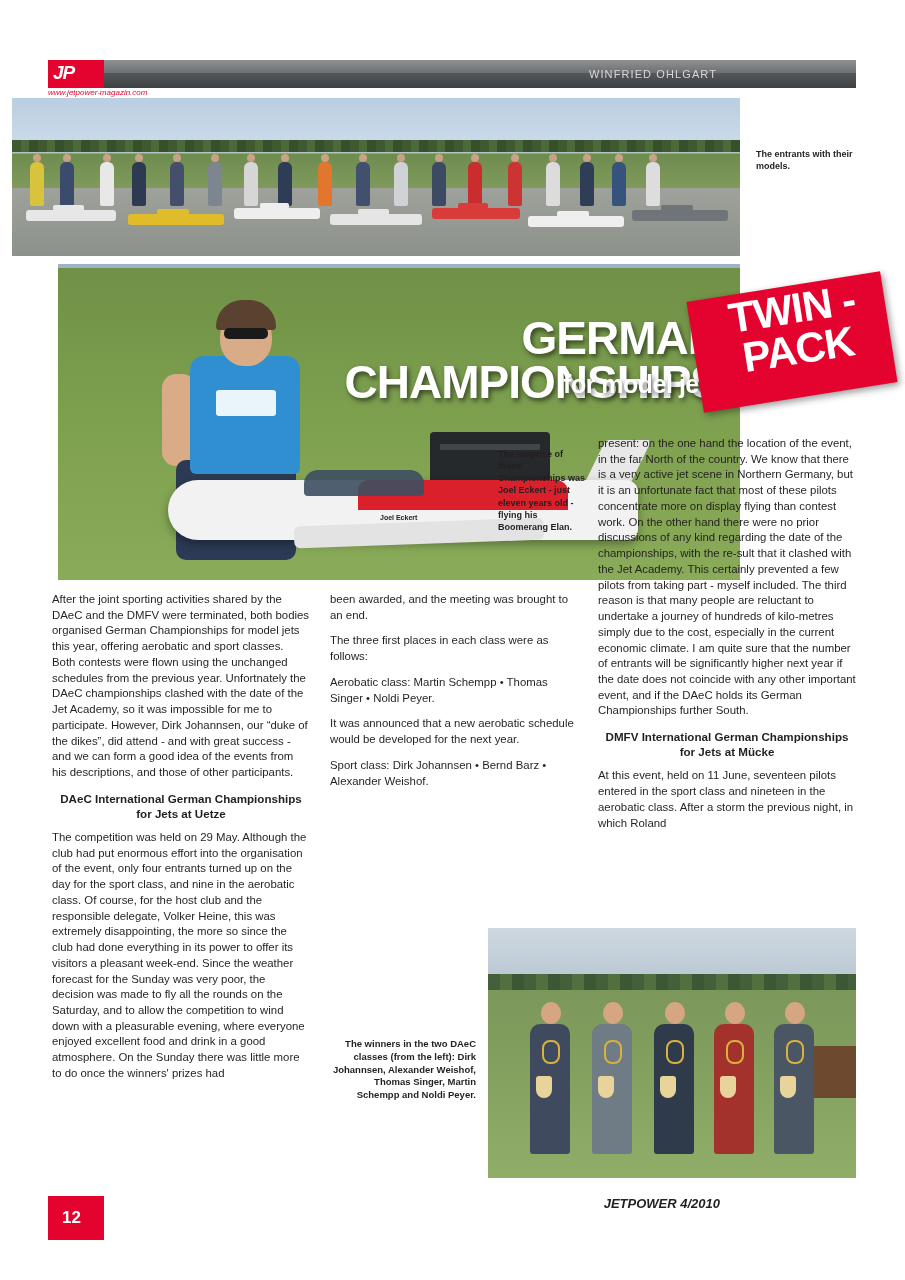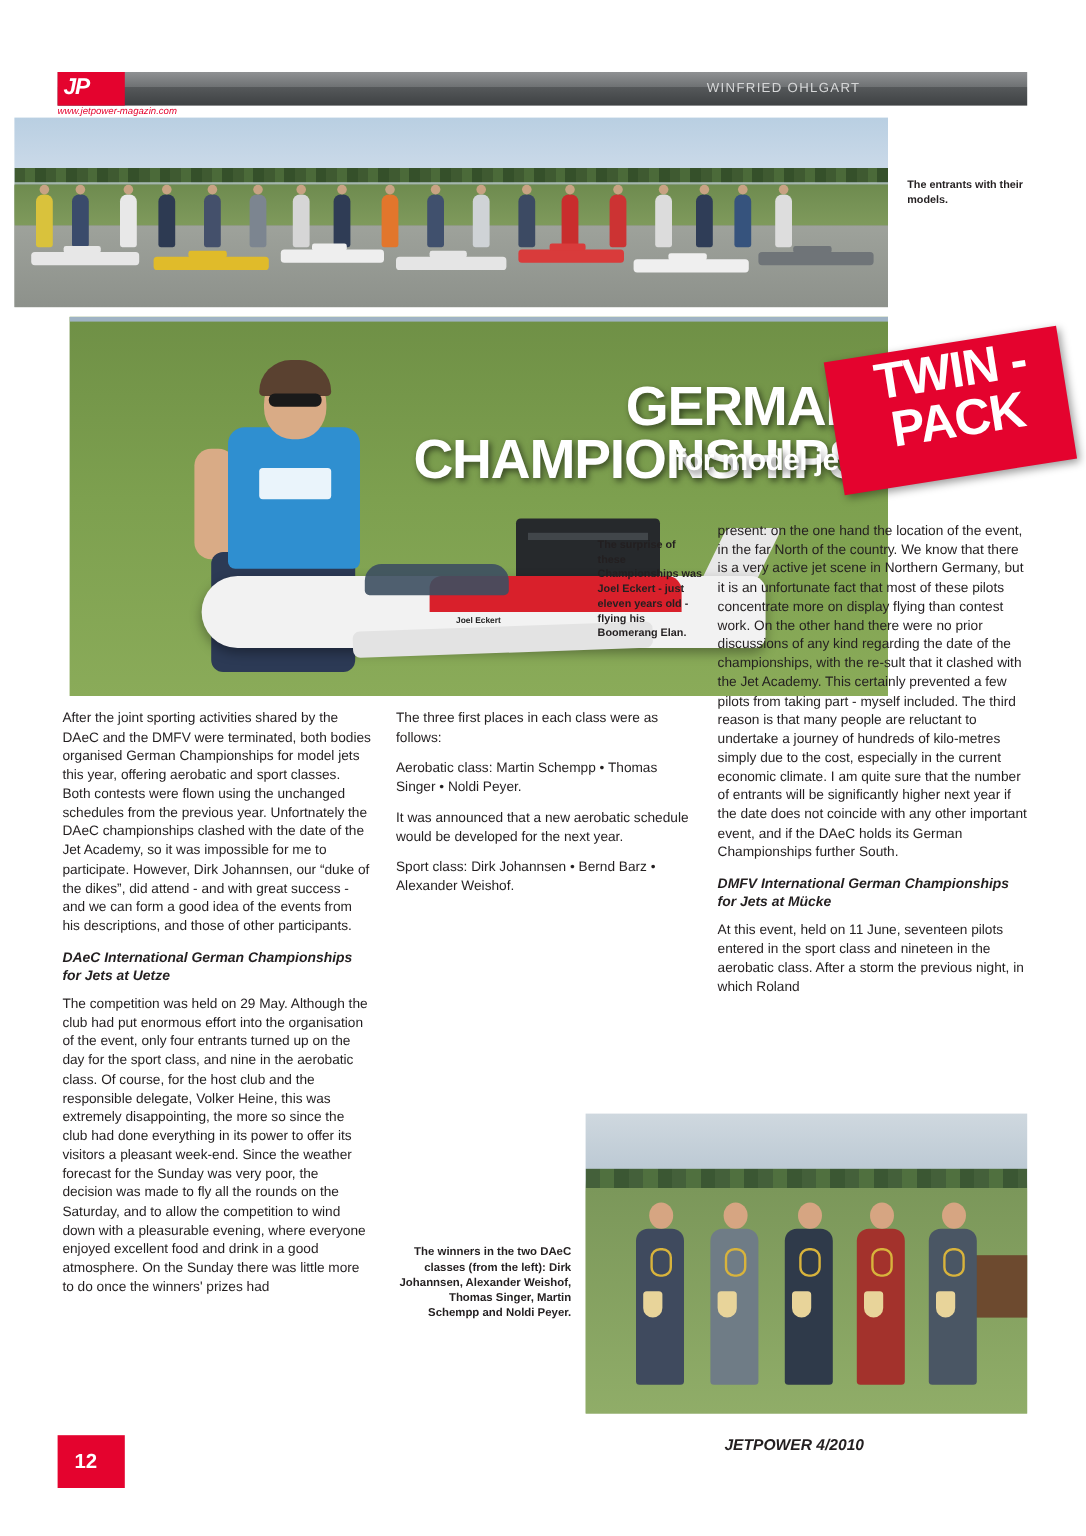--- a/index.html
+++ b/index.html
@@ -104,21 +104,21 @@
 
   
   .hero-caption{
     position:absolute;left:498px;top:448px;width:90px;
     font-size:9px;line-height:1.35;font-weight:bold;color:#231f20;
   }
 
   
   .col{position:absolute;font-size:11.4px;line-height:1.38;color:#231f20;text-align:left;}
   .col p{margin:0 0 10px 0;}
-  .col h3{margin:4px 0 9px 0;font-size:11.6px;font-style:italic;font-weight:bold;line-height:1.3;}
+  .col h3{margin:4px 0 9px 0;font-size:11.6px;font-weight:bold;line-height:1.3;text-align:center;}
   .col1{left:52px;top:592px;width:258px;}
   .col2{left:330px;top:592px;width:248px;}
   .col3{left:598px;top:436px;width:258px;}
 
   
   .winners{
     position:absolute;left:488px;top:928px;width:368px;height:250px;
     background:linear-gradient(to bottom,#cfd8df 0%,#b9c7d2 22%,#6d8a4c 26%,#7d9a57 62%,#8ca863 100%);
     overflow:hidden;border:0;
   }
@@ -224,20 +224,21 @@
 
   <div class="hero-caption">The surprise of these Championships was Joel Eckert - just eleven years old - flying his Boomerang Elan.</div>
 
   <div class="col col1">
     <p>After the joint sporting activities shared by the DAeC and the DMFV were terminated, both bodies organised German Championships for model jets this year, offering aerobatic and sport classes. Both contests were flown using the unchanged schedules from the previous year. Unfortnately the DAeC championships clashed with the date of the Jet Academy, so it was impossible for me to participate. However, Dirk Johannsen, our “duke of the dikes”, did attend - and with great success - and we can form a good idea of the events from his descriptions, and those of other participants.</p>
     <h3>DAeC International German Championships for Jets at Uetze</h3>
     <p>The competition was held on 29 May. Although the club had put enormous effort into the organisation of the event, only four entrants turned up on the day for the sport class, and nine in the aerobatic class. Of course, for the host club and the responsible delegate, Volker Heine, this was extremely disappointing, the more so since the club had done everything in its power to offer its visitors a pleasant week-end. Since the weather forecast for the Sunday was very poor, the decision was made to fly all the rounds on the Saturday, and to allow the competition to wind down with a pleasurable evening, where everyone enjoyed excellent food and drink in a good atmosphere. On the Sunday there was little more to do once the winners' prizes had</p>
   </div>
 
   <div class="col col2">
+    <p>been awarded, and the meeting was brought to an end.</p>
     <p>The three first places in each class were as follows:</p>
     <p>Aerobatic class: Martin Schempp • Thomas Singer • Noldi Peyer.</p>
     <p>It was announced that a new aerobatic schedule would be developed for the next year.</p>
     <p>Sport class: Dirk Johannsen • Bernd Barz • Alexander Weishof.</p>
   </div>
 
   <div class="col col3">
     <p>present: on the one hand the location of the event, in the far North of the country. We know that there is a very active jet scene in Northern Germany, but it is an unfortunate fact that most of these pilots concentrate more on display flying than contest work. On the other hand there were no prior discussions of any kind regarding the date of the championships, with the re-sult that it clashed with the Jet Academy. This certainly prevented a few pilots from taking part - myself included. The third reason is that many people are reluctant to undertake a journey of hundreds of kilo-metres simply due to the cost, especially in the current economic climate. I am quite sure that the number of entrants will be significantly higher next year if the date does not coincide with any other important event, and if the DAeC holds its German Championships further South.</p>
     <h3>DMFV International German Championships for Jets at Mücke</h3>
     <p>At this event, held on 11 June, seventeen pilots entered in the sport class and nineteen in the aerobatic class. After a storm the previous night, in which Roland</p>

